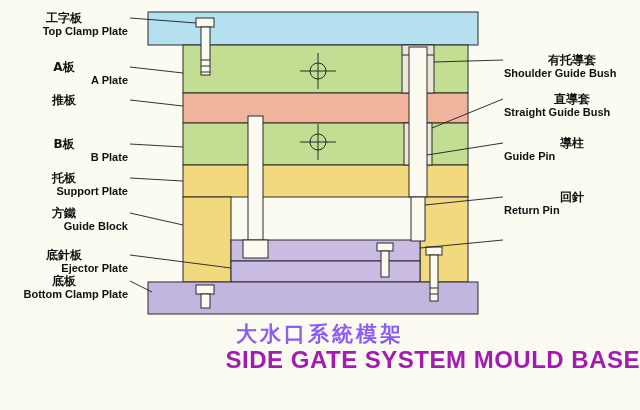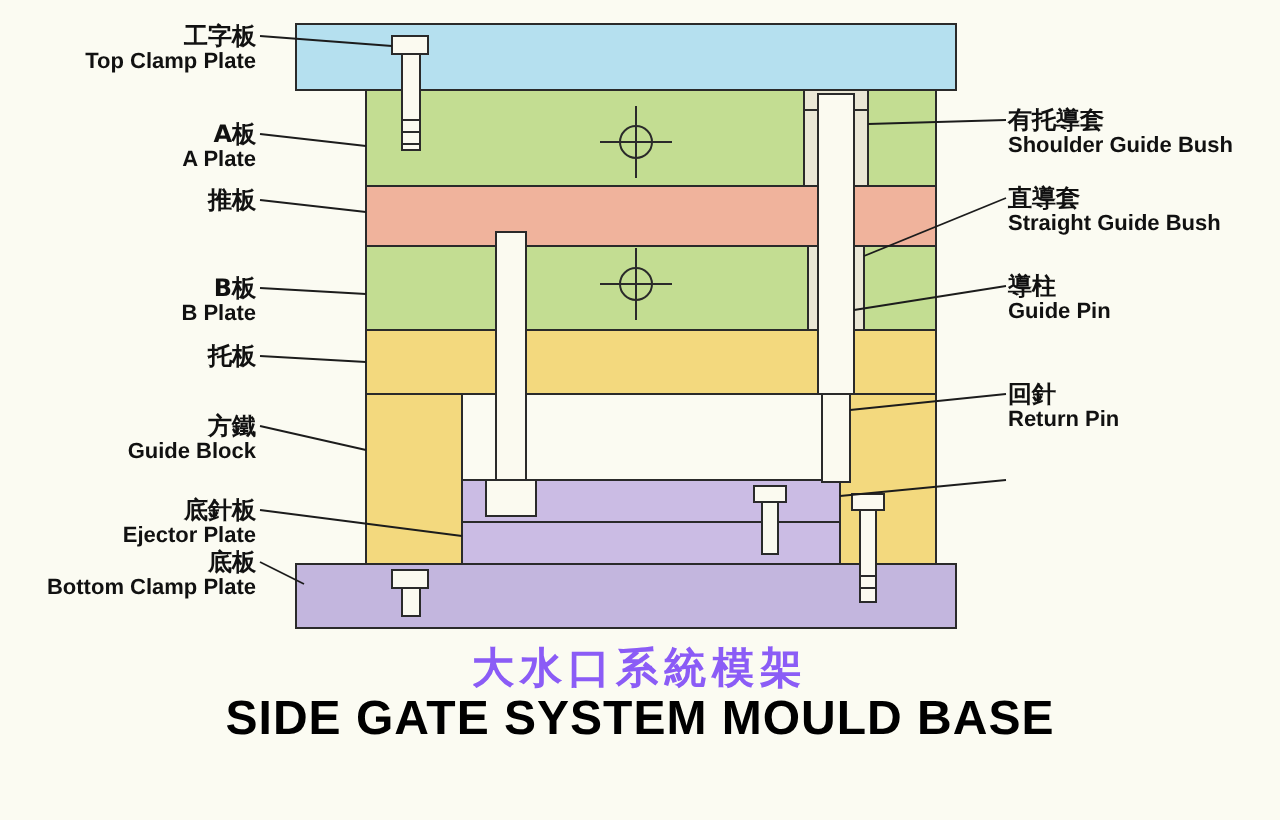--- a/index.html
+++ b/index.html
@@ -1,26 +1,26 @@
 <!DOCTYPE html>
 <html><head>
 <meta charset="utf-8">
 <style>
   html,body { margin:0; padding:0; }
   body { width:640px; height:410px; font-family:"DejaVu Sans", sans-serif; }
   .stage { position:relative; width:640px; height:410px; background:#fbfbf2; overflow:hidden; }
   .diagram { position:absolute; left:0; top:0; }
   .lblL { position:absolute; left:0; width:128px; text-align:right; }
   .lblR { position:absolute; left:504px; width:136px; text-align:left; }
-  .zh { font:bold 12px "DejaVu Sans", sans-serif; line-height:14px; color:#111; }
+  .zh { font:bold 12px "DejaVu Sans", sans-serif; line-height:14px; color:#111;text-align:center; }
   .en { font:bold 11px "Liberation Sans", sans-serif; line-height:13px; color:#111; }
   .title-zh { position:absolute; top:320px; left:0; right:0; text-align:center;
               font:bold 21px "DejaVu Sans", sans-serif; letter-spacing:3px; color:#8b5cf6; }
-  .title-en { position:absolute; top:346px; left:0; right:0; text-align:center;
-              font:bold 24px "Liberation Sans", sans-serif; letter-spacing:0.5px; color:#000000; }
+  .title-en { position:absolute; top:346px; left:0; right:0; text-align:right;
+              font:bold 24px "Liberation Sans", sans-serif; letter-spacing:0.5px; color:#a21caf; }
 </style>
 </head>
 <body>
 
 <div class="stage">
 
   <svg class="diagram" width="640" height="410" viewBox="0 0 640 410">
     <g stroke="#2a2a2a" stroke-width="1">
 
       <rect x="148" y="12" width="330" height="33" fill="#b5e0ef"></rect>
@@ -104,20 +104,21 @@
   </div>
   <div class="lblL" style="top:93px">
     <div class="zh">推板</div>
   </div>
   <div class="lblL" style="top:137px">
     <div class="zh">B板</div>
     <div class="en">B Plate</div>
   </div>
   <div class="lblL" style="top:171px">
     <div class="zh">托板</div>
+    <div class="en">Support Plate</div>
   </div>
   <div class="lblL" style="top:206px">
     <div class="zh">方鐵</div>
     <div class="en">Guide Block</div>
   </div>
   <div class="lblL" style="top:248px">
     <div class="zh">底針板</div>
     <div class="en">Ejector Plate</div>
   </div>
   <div class="lblL" style="top:274px">

